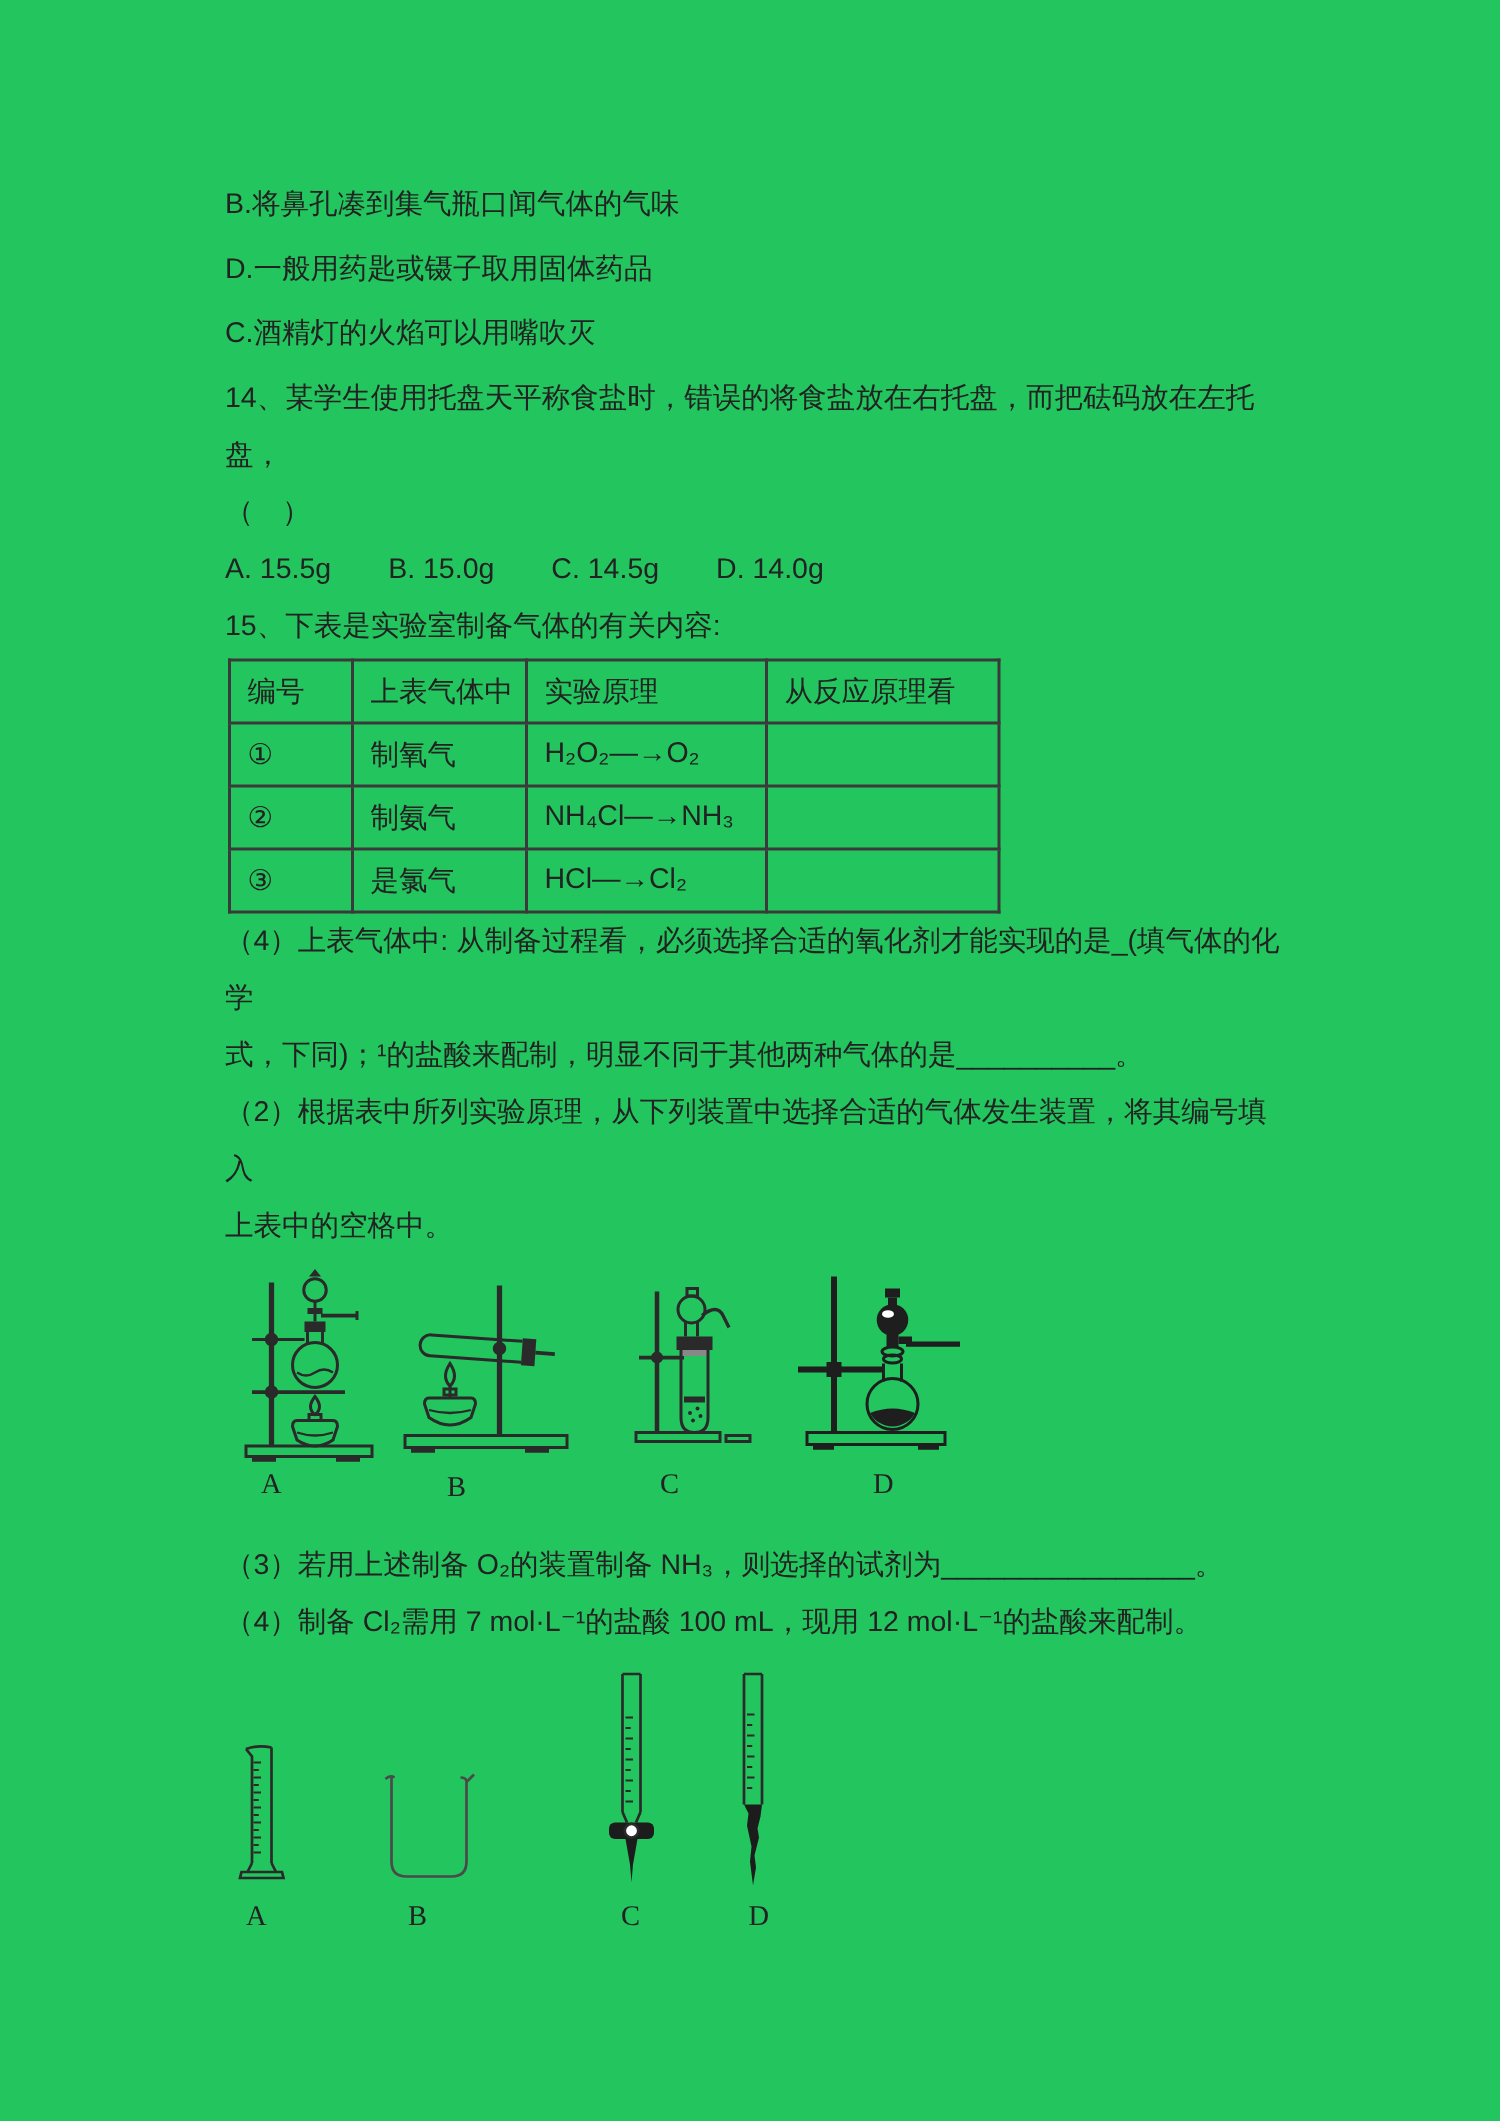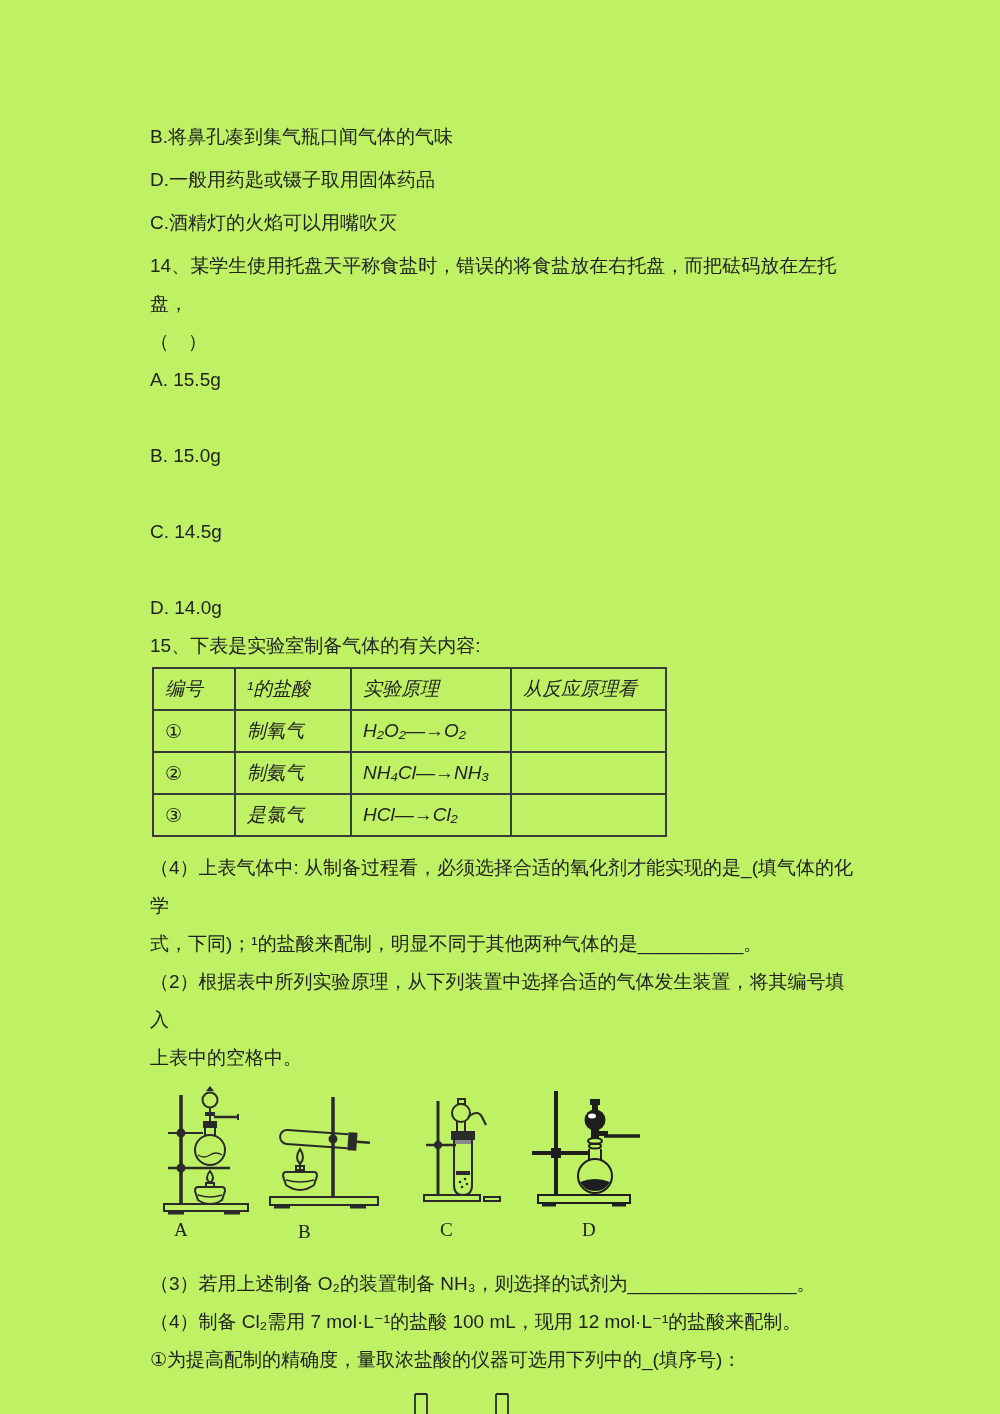--- a/index.html
+++ b/index.html
@@ -1,44 +1,42 @@
 <!DOCTYPE html>
 <html><head>
 <meta charset="utf-8">
 <style>
   html,body{margin:0;padding:0;background:#fff;}
   .page{
     position:relative;
     width:1000px;height:1414px;
-    background:#bef264;
+    background:#22c55e;
     box-sizing:border-box;
     padding:118px 145px 0 150px;
     font-family:"Liberation Sans","DejaVu Sans",sans-serif;
     color:#222222;
     overflow:hidden;
   }
   .line{
     margin:0;
     font-size:19px;
     line-height:38px;
     white-space:pre-wrap;
   }
   .opt{margin-bottom:5px;}
   .choices{
     display:flex;
     gap:38px;
     font-size:19px;
     line-height:38px;
-    flex-direction:column;
   }
   table.qtable{
     border-collapse:collapse;
     table-layout:fixed;
-    margin:2px 0 12px 2px;
-    font-style:italic;
+    margin:2px 0 0 2px;
   }
   table.qtable th, table.qtable td{
     border:2px solid #3a3a3a;
     height:40px;
     padding:0 0 0 11px;
     font-size:19px;
     font-weight:normal;
     text-align:left;
     vertical-align:middle;
     white-space:nowrap;
@@ -73,21 +71,21 @@
     <span>C. 14.5g</span>
     <span>D. 14.0g</span>
   </div>
 
   <p class="line">15、下表是实验室制备气体的有关内容:</p>
 
   <table class="qtable">
     <tbody>
         <tr>
       <th class="c1">编号</th>
-      <th class="c2">¹的盐酸</th>
+      <th class="c2">上表气体中</th>
       <th class="c3">实验原理</th>
       <th class="c4">从反应原理看</th>
     </tr>
     <tr>
       <td>①</td>
       <td>制氧气</td>
       <td>H₂O₂—→O₂</td>
       <td></td>
     </tr>
     <tr>
@@ -202,21 +200,20 @@
     </svg>
 
     <span class="fig-label" style="left:24px;top:142px;">A</span>
     <span class="fig-label" style="left:148px;top:144px;">B</span>
     <span class="fig-label" style="left:290px;top:142px;">C</span>
     <span class="fig-label" style="left:432px;top:142px;">D</span>
   </div>
 
   <p class="line">（3）若用上述制备 O₂的装置制备 NH₃，则选择的试剂为________________。</p>
   <p class="line">（4）制备 Cl₂需用 7 mol·L⁻¹的盐酸 100 mL，现用 12 mol·L⁻¹的盐酸来配制。</p>
-  <p class="line">①为提高配制的精确度，量取浓盐酸的仪器可选用下列中的_(填序号)：</p>
 
   <div class="figure fig-instruments">
 
     <svg style="left:5px;top:60px;" width="36" height="95" viewBox="0 0 36 95">
       <g stroke="#2a2a2a" fill="none" stroke-width="1.8">
         <path d="M9 5 Q17 2 26 4"></path>
         <path d="M9 5 L13 10 V81"></path>
         <path d="M26 4 V81"></path>
         <path d="M13 81 L10 87 M26 81 L29 87"></path>
         <path d="M6 87 H33 L34 91 H5 Z"></path>

